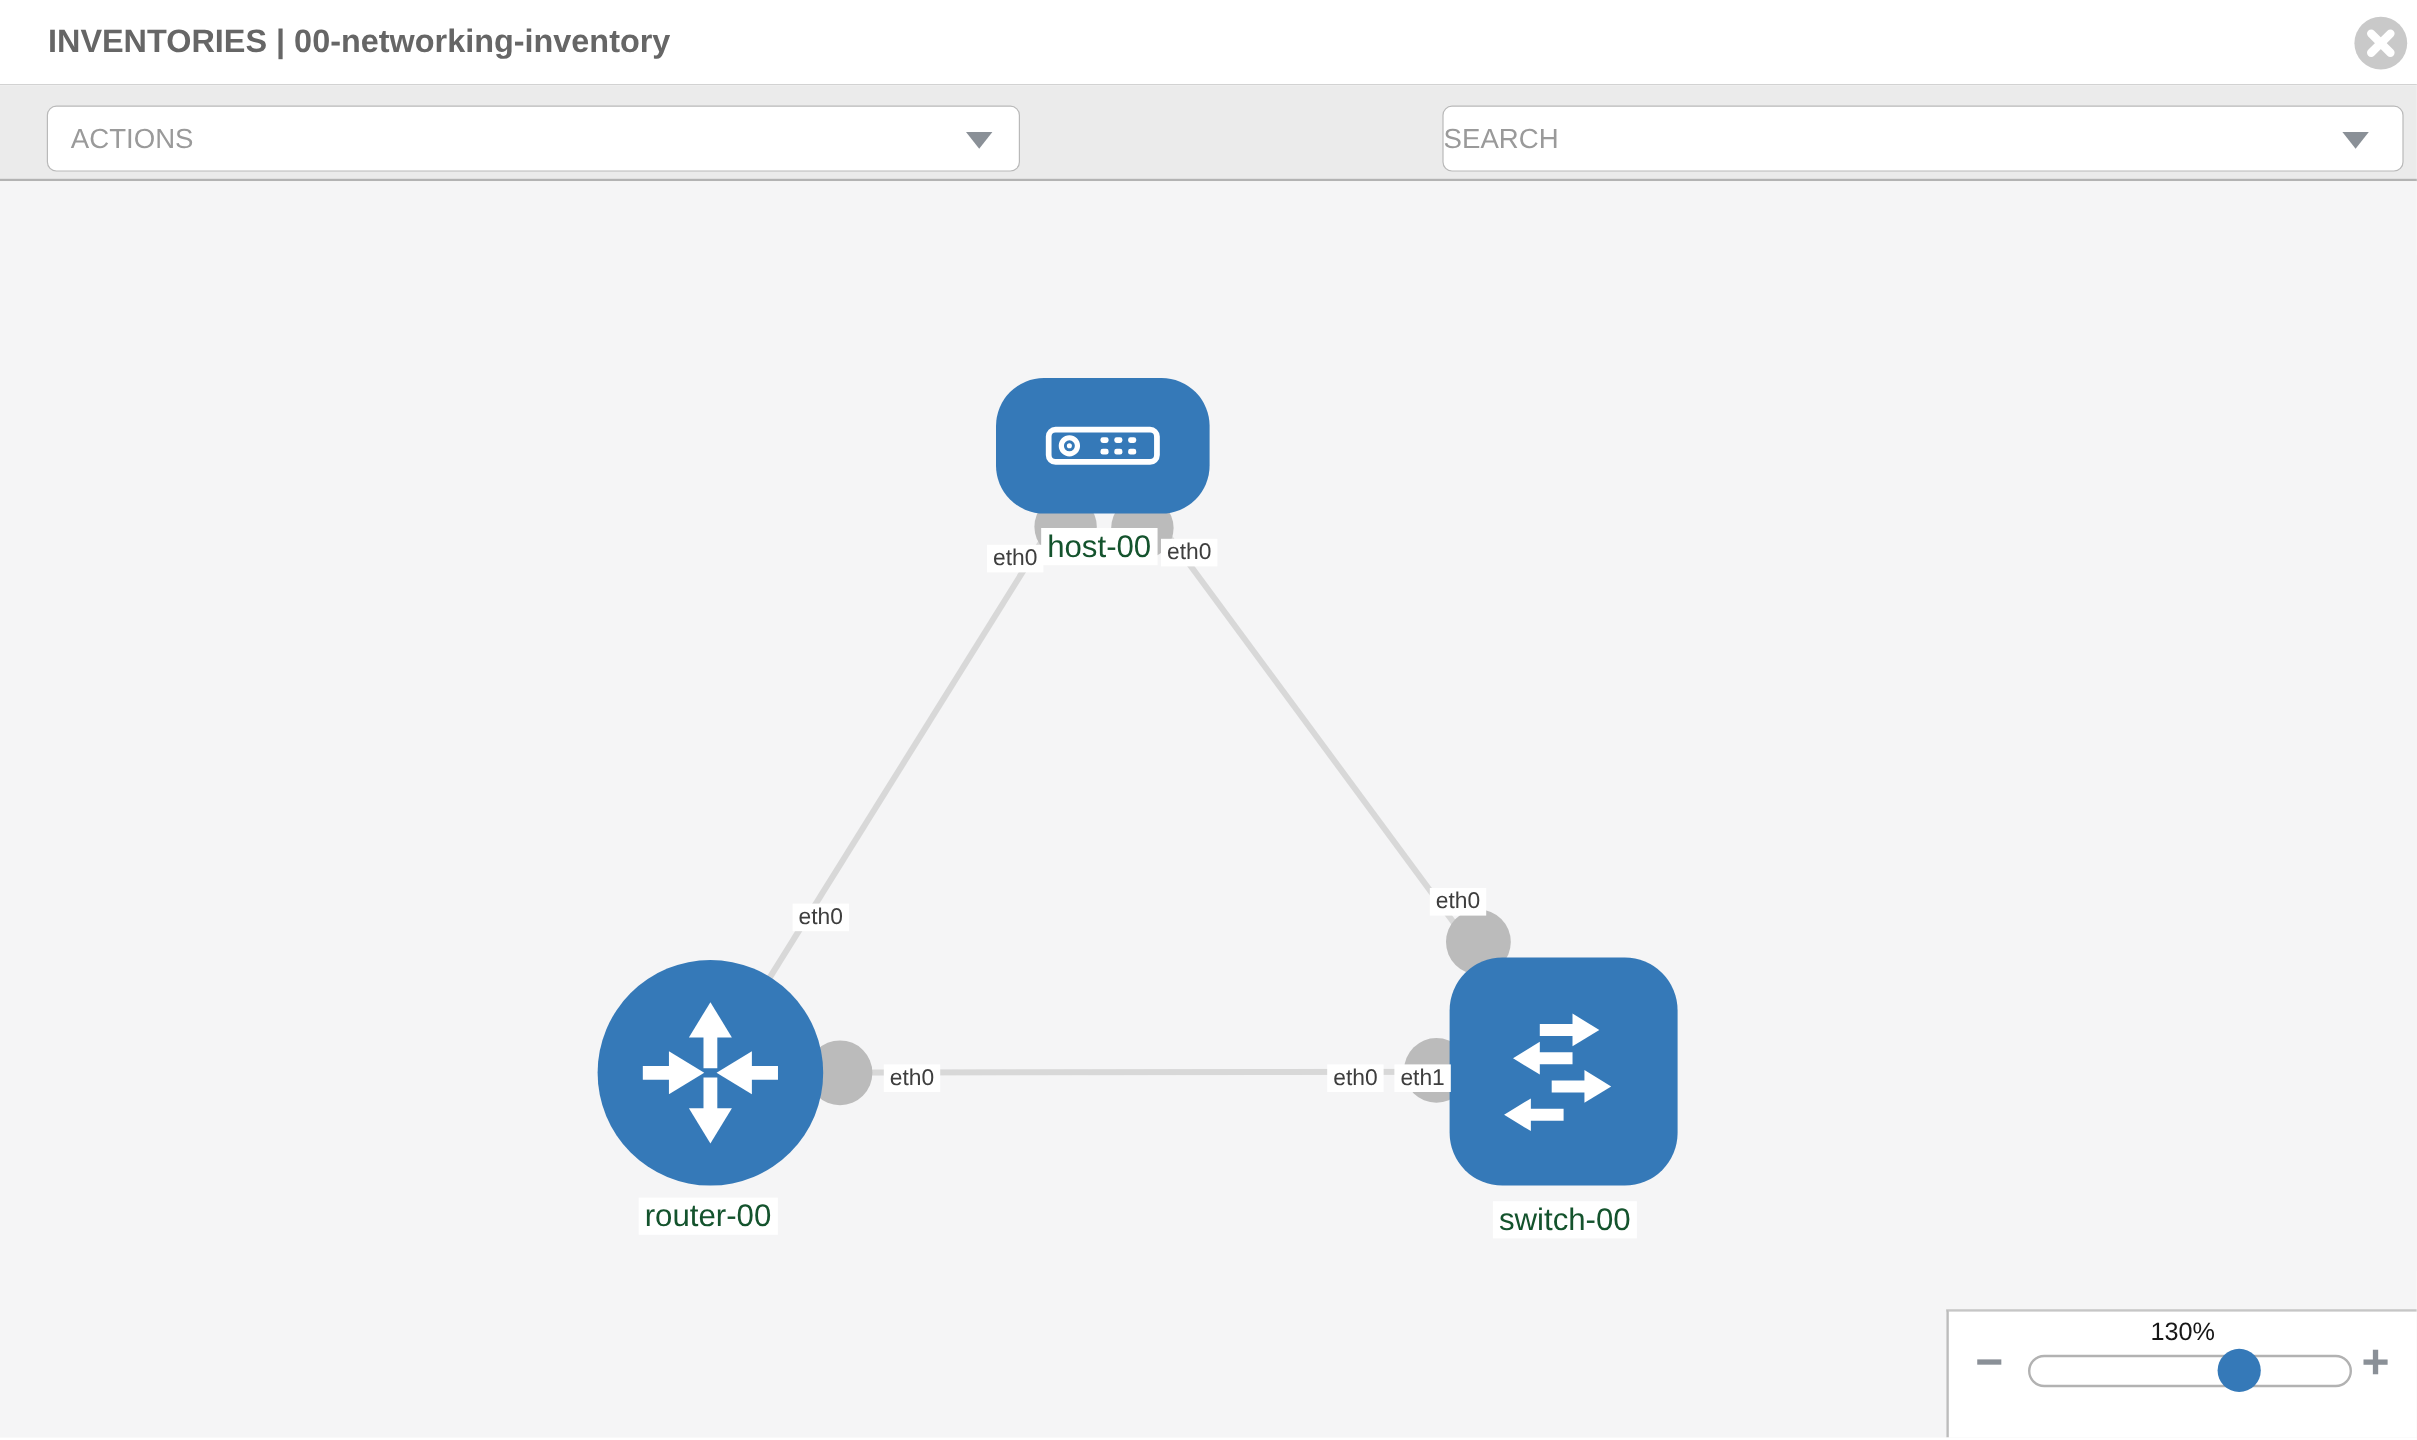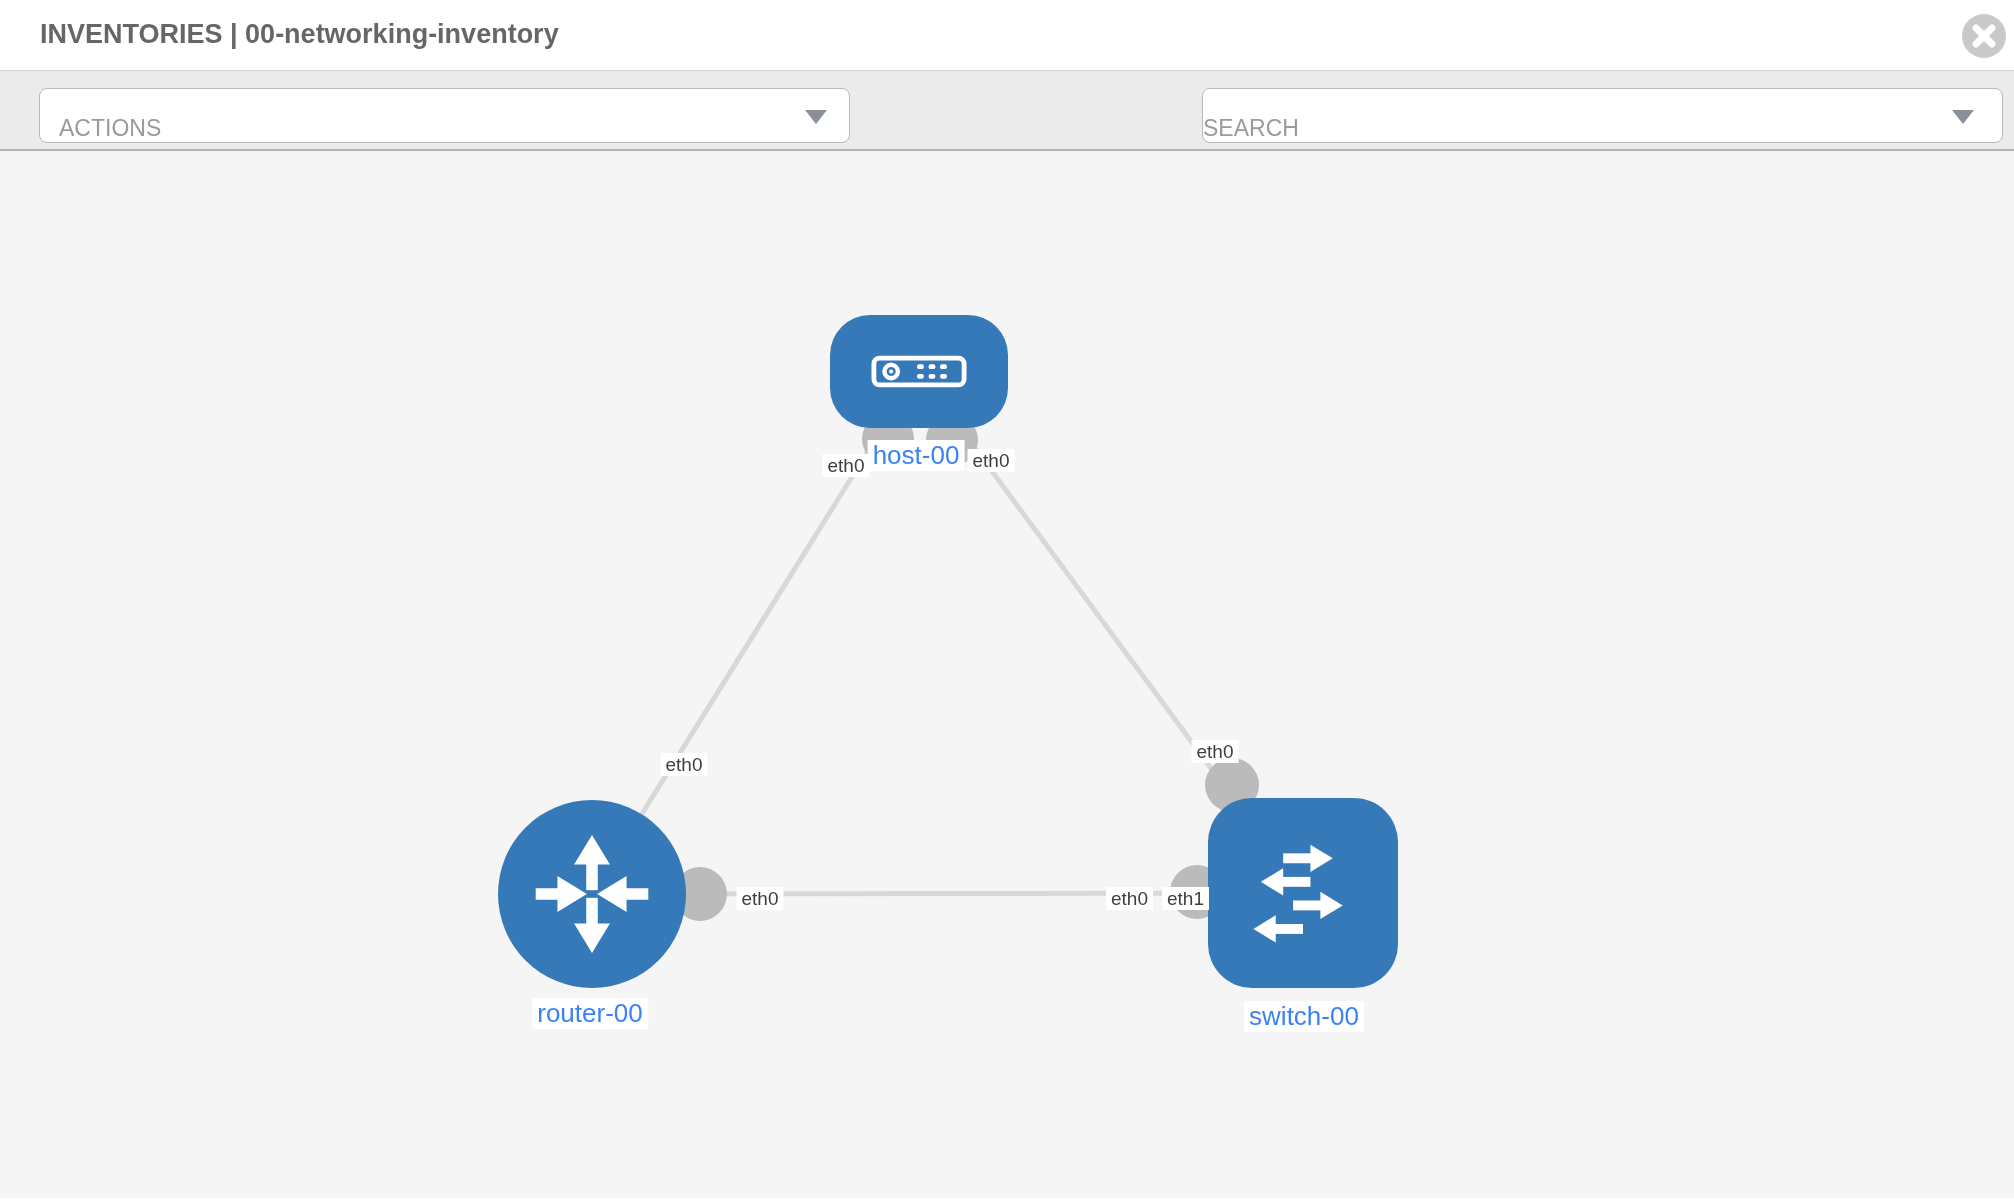--- a/index.html
+++ b/index.html
@@ -11,42 +11,42 @@
   
   .header { position:relative; width:100%; height:71px; background:#fff; border-bottom:1px solid #d2d2d2;padding-left:23px; }
   .page-title { position:absolute; left:40px; top:19px; font-size:27px; font-weight:bold; color:#666; white-space:nowrap; }
   .close-btn { position:absolute; right:7px; top:13px; width:46px; height:46px; cursor:pointer; background:none; border:none; padding:0; }
 
   
   .toolbar { position:relative; width:100%; height:80px; background:#ebebeb; border-bottom:2px solid #b3b3b3; }
   .select-box {
     position:absolute; top:17px; height:55px; background:#fff;
     border:1px solid #b9b9b9; border-radius:8px;
-    display:flex; align-items:flex-end; font-size:23px; color:#9a9a9a; cursor:pointer;
+    display:flex; align-items:center; font-size:23px; color:#9a9a9a; cursor:pointer;
   }
   .actions-box { left:39px; width:811px; padding-left:19px; }
   .search-box { left:1202px; width:801px; }
   .caret { position:absolute; width:0; height:0; border-left:11px solid transparent; border-right:11px solid transparent; border-top:14px solid #8a9097; }
   .actions-box .caret { right:22px; top:21px; }
   .search-box .caret { right:28px; top:21px; }
   .tool-icon-btn { position:absolute; top:93px; width:46px; height:46px; background:none; border:none; padding:0; cursor:pointer; }
   .wrench-btn { left:1064px; }
   .key-btn { left:1126px; }
 
   
   .canvas { position:relative; width:2014px; height:1047px; background:#f5f5f6; overflow:hidden; }
   .links-layer { position:absolute; left:0; top:0; z-index:0; }
 
   .node { position:absolute; background:#3579b8; z-index:1; cursor:pointer; display:flex; align-items:center; justify-content:center; }
   .node-host   { left:830px;  top:164px; width:178px; height:113px; border-radius:40px; }
   .node-router { left:498px;  top:649px; width:188px; height:188px; border-radius:50%; }
   .node-switch { left:1208px; top:647px; width:190px; height:190px; border-radius:44px; }
 
   .diagram-label {
-    position:absolute; background:#fff; color:#3b82f6; white-space:nowrap;
+    position:absolute; background:#fff; color:#14532d; white-space:nowrap;
     padding:1px 5px; line-height:1.12; z-index:2;
   }
   .node-label { font-size:26px; transform:translateX(-50%); }
   .if-label { font-size:19px; transform:translateX(-50%); color:#3e3e3e; }
   .if-label-abs { font-size:19px; color:#3e3e3e; }
   .lbl-host      { left:916px;  top:289px; }
   .lbl-router    { left:590px;  top:847px; }
   .lbl-switch    { left:1304px; top:850px; }
   .if-host-left  { left:846px;  top:303px; }
   .if-host-right { left:991px;  top:298px; }
@@ -178,14 +178,26 @@
   <div class="diagram-label node-label lbl-switch">switch-00</div>
 
   <div class="diagram-label if-label if-host-left">eth0</div>
   <div class="diagram-label if-label if-host-right">eth0</div>
   <div class="diagram-label if-label if-l1-mid">eth0</div>
   <div class="diagram-label if-label if-l2-mid">eth0</div>
   <div class="diagram-label if-label if-router">eth0</div>
   <div class="diagram-label if-label-abs if-sw-back">eth0</div>
   <div class="diagram-label if-label-abs if-sw-front">eth1</div>
 
+  <div class="zoom-panel">
+    <div class="zoom-level">130%</div>
+    <button class="zoom-btn zoom-out-btn">
+      <span>−</span>
+    </button>
+    <div class="slider-track">
+      <div class="slider-thumb"></div>
+    </div>
+    <button class="zoom-btn zoom-in-btn">
+      <span>+</span>
+    </button>
+  </div>
 
 </div>
 
 </body></html>

